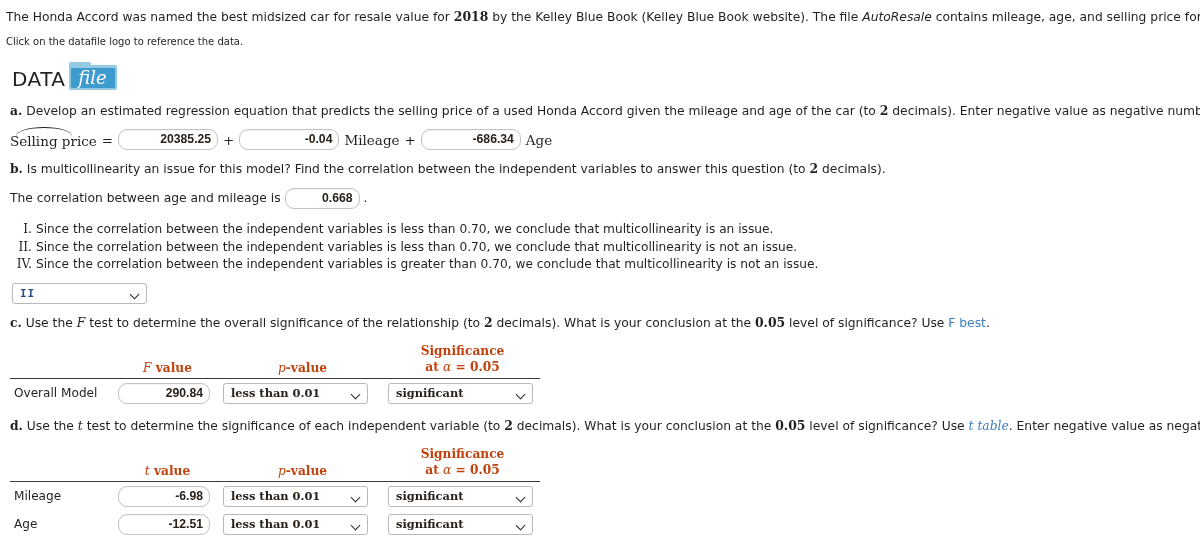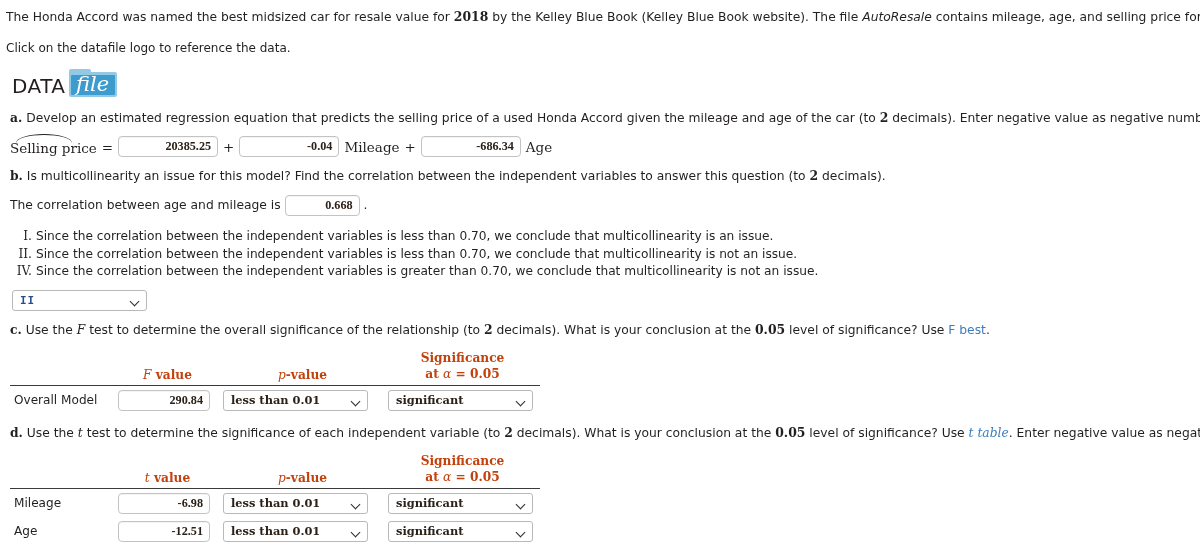--- a/index.html
+++ b/index.html
@@ -18,23 +18,23 @@
   .page { padding: 6px 4px 0 6px; }
 
   
   .intro {
     font-size: 12.3px;
     line-height: 21px;
     color: #231f20;
     white-space: nowrap;
   }
   .intro2 {
-    font-size: 12px;
+    font-size: 10px;
     line-height: 21px;
-    margin-top: 10px;
+    margin-top: 3px;
     color: #231f20;
   }
   .num { font-family: "DejaVu Serif", serif; font-weight: bold; font-size: 12.4px; }
   .ital { font-style: italic; }
   .qlabel { font-weight: bold; font-family: "DejaVu Serif", serif; }
 
   
   .datafile {
     margin: 10px 0 2px 6px;
     display: inline-flex;
@@ -69,47 +69,47 @@
   .folder .front {
     position: absolute; left: 2px; top: 6px;
     width: 44px; height: 20px;
     background: #3d9ccd;
     border-radius: 1px;
     display: flex; align-items: center; justify-content: center;
   }
   .folder .ftext {
     font-family: "DejaVu Serif", serif;
     font-style: italic;
-    font-size: 21px;
+    font-size: 18px;
     color: #ffffff;
     line-height: 1;
     padding-bottom: 1px;
   }
 
   
   .qrow {
     font-size: 12.3px;
     line-height: 19px;
     margin: 9px 0 0 4px;
     white-space: nowrap;
   }
   .link { color: #3b7dbe; }
 
   
   .tbox {
     display: inline-block;
     border: 1px solid #c3c3c3;
-    border-radius: 4px;
+    border-radius: 9px;
     background: #fff;
     height: 21px;
     line-height: 19px;
     text-align: right;
     padding: 0 6px 0 4px;
     vertical-align: middle;
-    font-family: Liberation Serif, serif;
+    font-family: Liberation Sans, sans-serif;
     font-weight: bold;
     font-size: 12.2px;
     color: #2b2118;
     box-shadow: 0 1px 0 rgba(0,0,0,0.04) inset;
   }
   .tbox.w100 { width: 100px; }
   .tbox.w92  { width: 92px; }
   .tbox.w80  { width: 75px; }
 
   

